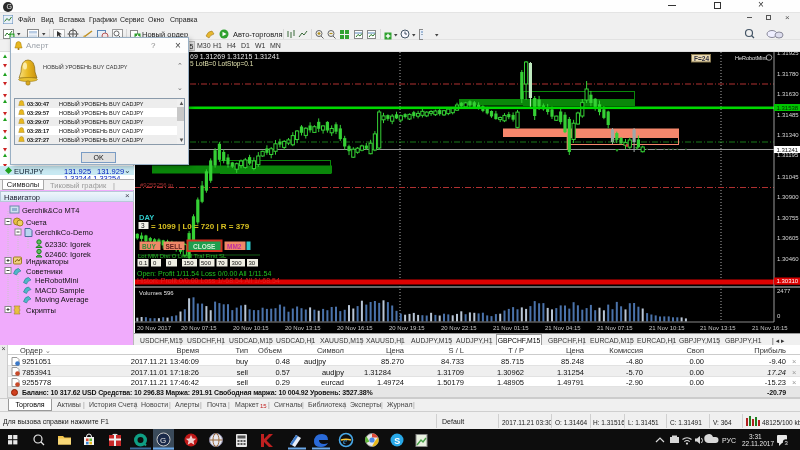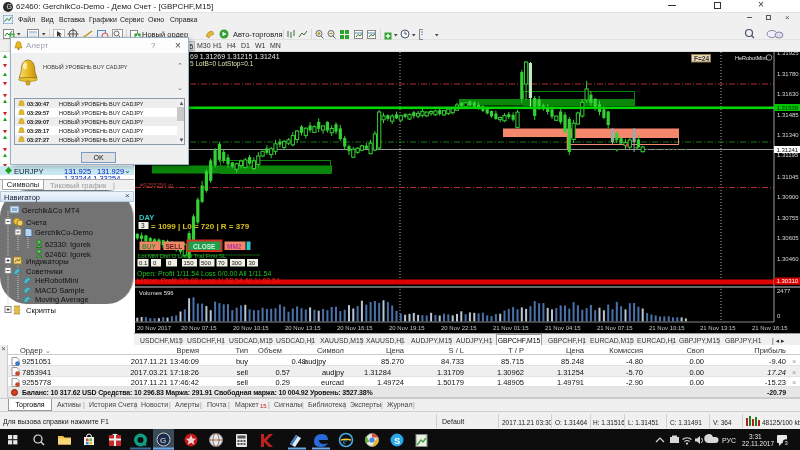--- a/index.html
+++ b/index.html
@@ -4,21 +4,20 @@
 *{margin:0;padding:0;box-sizing:border-box;}
 html,body{width:800px;height:450px;overflow:hidden;}
 body{font-family:"Liberation Sans",sans-serif;position:relative;background:#fff;}
 .abs{position:absolute;}
 </style></head>
 <body>
 
 <div class="abs" style="left:0;top:0;width:800px;height:13px;background:#fefefe;border-bottom:1px solid #e4e4e4;">
  <div class="abs" style="left:3px;top:1.5px;width:10px;height:10px;border-radius:50%;background:#2b2b2b;"></div>
  <div class="abs" style="left:6.4px;top:3.4px;width:3px;height:6px;color:#eee;font-size:7px;">G</div>
- <div class="abs" style="left:16px;top:2px;font-size:8px;color:#1a1a1a;">62460: GerchikCo-Demo - Демо Счет - [GBPCHF,M15]</div>
  <div class="abs" style="left:668px;top:5px;width:8px;height:1px;background:#333;"></div>
  <div class="abs" style="left:714px;top:2px;width:7px;height:7px;border:1px solid #333;"></div>
  <div class="abs" style="left:758px;top:-1px;font-size:10px;color:#333;">×</div>
 </div>
 
 <div class="abs" style="left:0;top:13px;width:800px;height:13px;background:#f0f0f0;">
  <svg class="abs" style="left:3px;top:2px" width="10" height="9">
       <rect x="0" y="0" width="10" height="9" fill="#e8f0f8" stroke="#5a87b8" stroke-width="1"></rect>
       <polyline points="1.5,6.5 4,3.5 6,5.5 8.5,2" stroke="#2a7a2a" fill="none"></polyline>
     </svg>
@@ -675,21 +674,21 @@
    <div class="abs" style="left:64px;top:-1px;font-size:7.5px;color:#0020c0;overflow:hidden;height:5px;width:66px;">1.33244  1.33254</div>
  </div>
 
  <div class="abs" style="left:0;top:127px;width:134px;height:11px;background:#f0f0f0;border-top:1px solid #aaa;">
   <div class="abs" style="left:2px;top:0;width:42px;height:10px;background:#fff;border:1px solid #aaa;border-top:none;font-size:7.5px;color:#222;text-align:center;line-height:9px;">Символы</div>
   <div class="abs" style="left:50px;top:1px;font-size:7.5px;color:#999;">Тиковый график</div>
   <div class="abs" style="left:113px;top:1px;font-size:7.5px;color:#999;">|</div>
  </div>
 </div>
 
-<div class="abs" style="left:0;top:190px;width:134px;height:114px;background:#737373;border-right:1px solid #b8b8b8;border-radius:27px;">
+<div class="abs" style="left:0;top:190px;width:134px;height:175px;background:#f0abfc;border-right:1px solid #b8b8b8;">
  <div class="abs" style="left:0;top:1px;width:134px;height:11px;background:linear-gradient(#eef5fc,#d6e6f4);border:1px solid #b8c8d8;">
   <div class="abs" style="left:3px;top:0.5px;font-size:7.5px;color:#223;">Навигатор</div>
   <div class="abs" style="left:124px;top:-1px;font-size:8px;color:#445;">×</div>
  </div>
  <svg class="abs" style="left:0;top:12px" width="134" height="128" font-family="Liberation Sans">
       <g transform="translate(0,-11)">
   <g stroke="#c8c8c8" stroke-dasharray="1,1">
    <line x1="8" y1="20" x2="8" y2="118"></line>
           <line x1="18" y1="30" x2="18" y2="60"></line>
           <line x1="18" y1="75" x2="18" y2="108"></line>
@@ -803,38 +802,38 @@
  </div>
 
  <div class="abs" style="left:8px;top:10.5px;width:792px;height:10.5px;background:#fff;border-bottom:1px solid #e2e2e2;font-size:7.5px;color:#111;">
   <svg class="abs" style="left:3px;top:1px" width="9" height="9">
         <path d="M1 0.5 h5 l2 2 v6 h-7 z" fill="#fff" stroke="#999"></path>
         <circle cx="6.5" cy="6.5" r="2.3" fill="#3a78c8"></circle>
       </svg>
   <div class="abs" style="left:14px;top:1.5px;">9251051</div>
   <div class="abs" style="left:117px;top:1.5px;width:74px;text-align:right;">2017.11.21 13:46:09</div>
   <div class="abs" style="left:200px;top:1.5px;width:40px;text-align:right;">buy</div>
-  <div class="abs" style="left:258px;top:1.5px;width:40px;text-align:right;">0.48</div>
+  <div class="abs" style="left:242px;top:1.5px;width:40px;text-align:right;">0.48</div>
   <div class="abs" style="left:296px;top:1.5px;width:40px;">audjpy</div>
   <div class="abs" style="left:356px;top:1.5px;width:40px;text-align:right;">85.270</div>
   <div class="abs" style="left:414px;top:1.5px;width:42px;text-align:right;">84.733</div>
   <div class="abs" style="left:474px;top:1.5px;width:42px;text-align:right;">85.715</div>
   <div class="abs" style="left:536px;top:1.5px;width:40px;text-align:right;">85.248</div>
   <div class="abs" style="left:590px;top:1.5px;width:45px;text-align:right;">-4.80</div>
   <div class="abs" style="left:656px;top:1.5px;width:40px;text-align:right;">0.00</div>
   <div class="abs" style="left:736px;top:1.5px;width:42px;text-align:right;">-9.40</div>
   <div class="abs" style="left:784px;top:1.5px;color:#999;">×</div>
  </div>
  <div class="abs" style="left:8px;top:21.0px;width:792px;height:10.5px;background:#efefef;border-bottom:1px solid #e2e2e2;font-size:7.5px;color:#111;">
   <svg class="abs" style="left:3px;top:1px" width="9" height="9">
         <path d="M1 0.5 h5 l2 2 v6 h-7 z" fill="#fff" stroke="#999"></path>
         <circle cx="6.5" cy="6.5" r="2.3" fill="#c84a2a"></circle>
       </svg>
   <div class="abs" style="left:14px;top:1.5px;">7853941</div>
-  <div class="abs" style="left:117px;top:1.5px;width:74px;text-align:right;">2017.03.21 17:18:26</div>
+  <div class="abs" style="left:117px;top:1.5px;width:74px;text-align:right;">2017.11.01 17:18:26</div>
   <div class="abs" style="left:200px;top:1.5px;width:40px;text-align:right;">sell</div>
   <div class="abs" style="left:242px;top:1.5px;width:40px;text-align:right;">0.57</div>
   <div class="abs" style="left:296px;top:1.5px;width:40px;text-align:right;">audjpy</div>
   <div class="abs" style="left:356px;top:1.5px;width:40px;text-align:left;">1.31284</div>
   <div class="abs" style="left:414px;top:1.5px;width:42px;text-align:right;">1.31709</div>
   <div class="abs" style="left:474px;top:1.5px;width:42px;text-align:right;">1.30962</div>
   <div class="abs" style="left:536px;top:1.5px;width:40px;text-align:right;">1.31254</div>
   <div class="abs" style="left:590px;top:1.5px;width:45px;text-align:right;">-5.70</div>
   <div class="abs" style="left:656px;top:1.5px;width:40px;text-align:right;">0.00</div>
   <div class="abs" style="left:736px;top:1.5px;width:42px;text-align:right;font-style:italic;">17.24</div>

